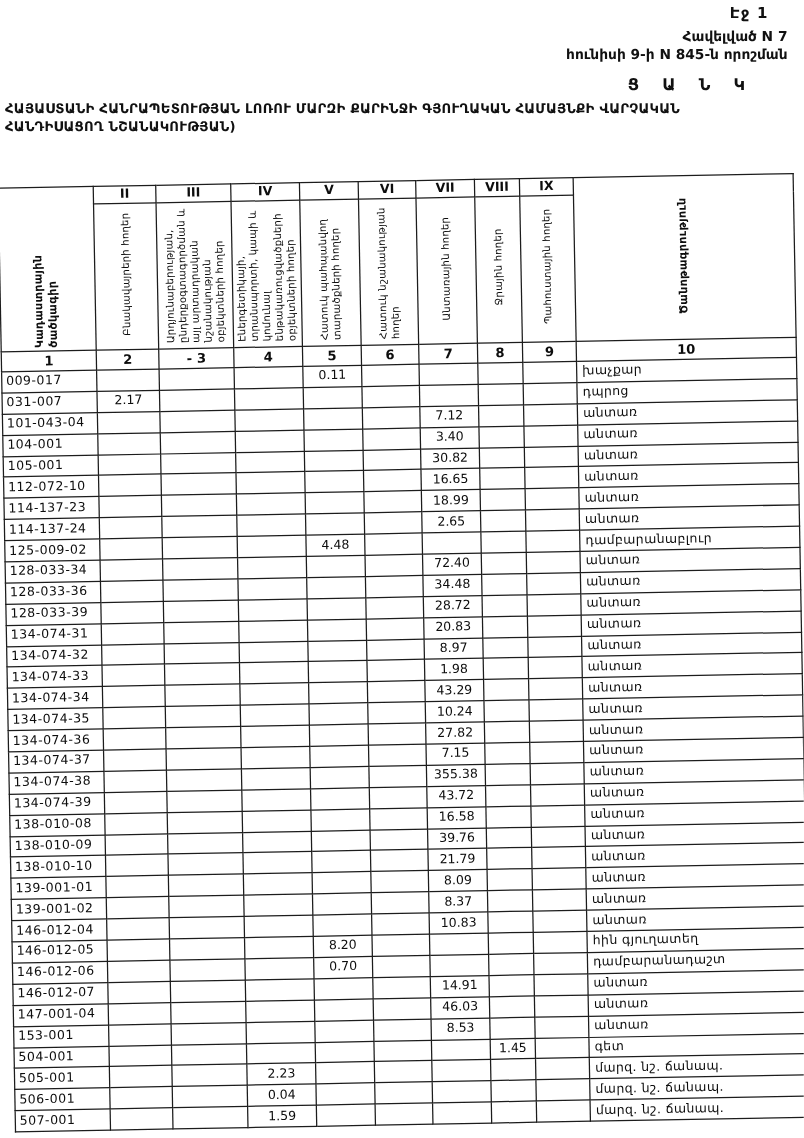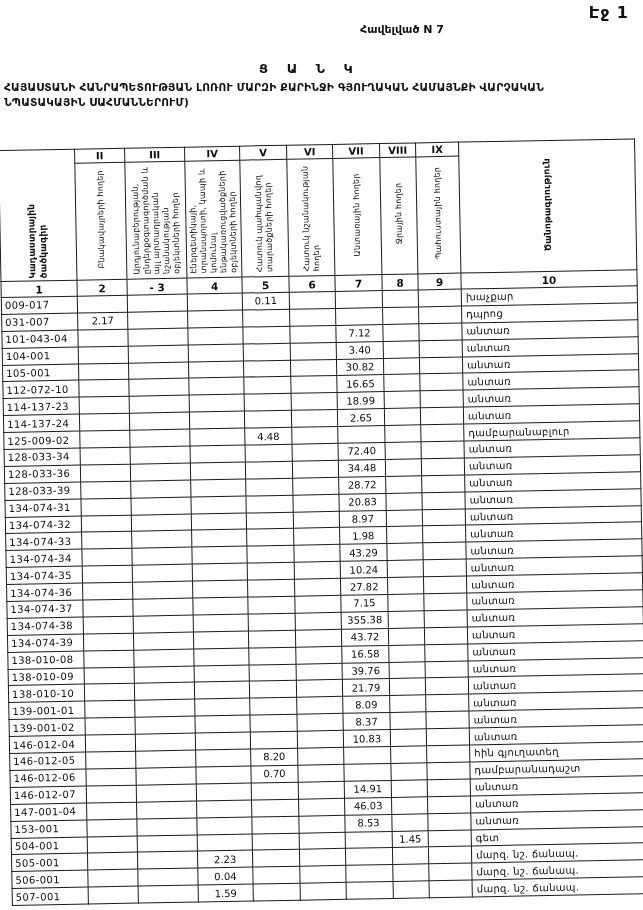--- a/index.html
+++ b/index.html
@@ -6,30 +6,30 @@
   body{
     width:643px;height:910px;
     background:#ffffff;
     position:relative;
     overflow:hidden;
     font-family:"DejaVu Sans",sans-serif;
     color:#111;
     -webkit-font-smoothing:none;
   }
   .page-label{
-    position:absolute;top:3px;right:14px;
-    font-size:16px;font-weight:bold;letter-spacing:1px;padding-left:27px;
+    position:absolute;top:3px;right:28px;
+    font-size:12px;font-weight:bold;letter-spacing:1px;padding-left:27px;
   }
   .appendix{
     position:absolute;top:23px;left:360px;width:270px;
-    text-align:left;font-size:11px;font-weight:bold;line-height:1.3;
+    text-align:right;font-size:11px;font-weight:bold;line-height:1.3;
   }
   .doc-title{
     position:absolute;top:61px;left:0;right:40px;
-    text-align:center;font-size:13px;font-weight:bold;letter-spacing:7px;margin-left:16px;
+    text-align:right;font-size:13px;font-weight:bold;letter-spacing:7px;margin-left:16px;
   }
   .doc-subtitle{
     position:absolute;top:80px;left:4px;right:14px;
     text-align:left;font-size:10.6px;font-weight:bold;line-height:1.45;
     letter-spacing:0.2px;
   }
   .table-wrap{
     position:absolute;left:5px;top:150px;width:636px;
     transform:rotate(-1.05deg);
     transform-origin:0 50%;
@@ -70,27 +70,28 @@
   td.val-cell{text-align:center;}
   td.note-cell{padding-left:4px;letter-spacing:0.3px;}
 </style>
 </head>
 <body>
 
 <div class="page-label">Էջ 1</div>
 
 <div class="appendix">
   <div>Հավելված N 7</div>
+  <div>հունիսի 9-ի N 845-ն որոշման</div>
 </div>
 
 <div class="doc-title">Ց Ա Ն Կ</div>
 
 <div class="doc-subtitle">
   <div>ՀԱՅԱՍՏԱՆԻ ՀԱՆՐԱՊԵՏՈՒԹՅԱՆ ԼՈՌՈՒ ՄԱՐԶԻ ՔԱՐԻՆՋԻ ԳՅՈՒՂԱԿԱՆ ՀԱՄԱՅՆՔԻ ՎԱՐՉԱԿԱՆ</div>
-  <div>ՆՊԱՏԱԿԱՅԻՆ ՍԱՀՄԱՆՆԵՐՈՒՄ)</div>
+  <div>ՀԱՆԴԻՍԱՑՈՂ ՆՇԱՆԱԿՈՒԹՅԱՆ)</div>
 </div>
 
 <div class="table-wrap">
   <table>
     <colgroup>
         <col style="width: 76px;">
         <col style="width: 50px;">
         <col style="width: 60px;">
         <col style="width: 55px;">
         <col style="width: 47px;">

